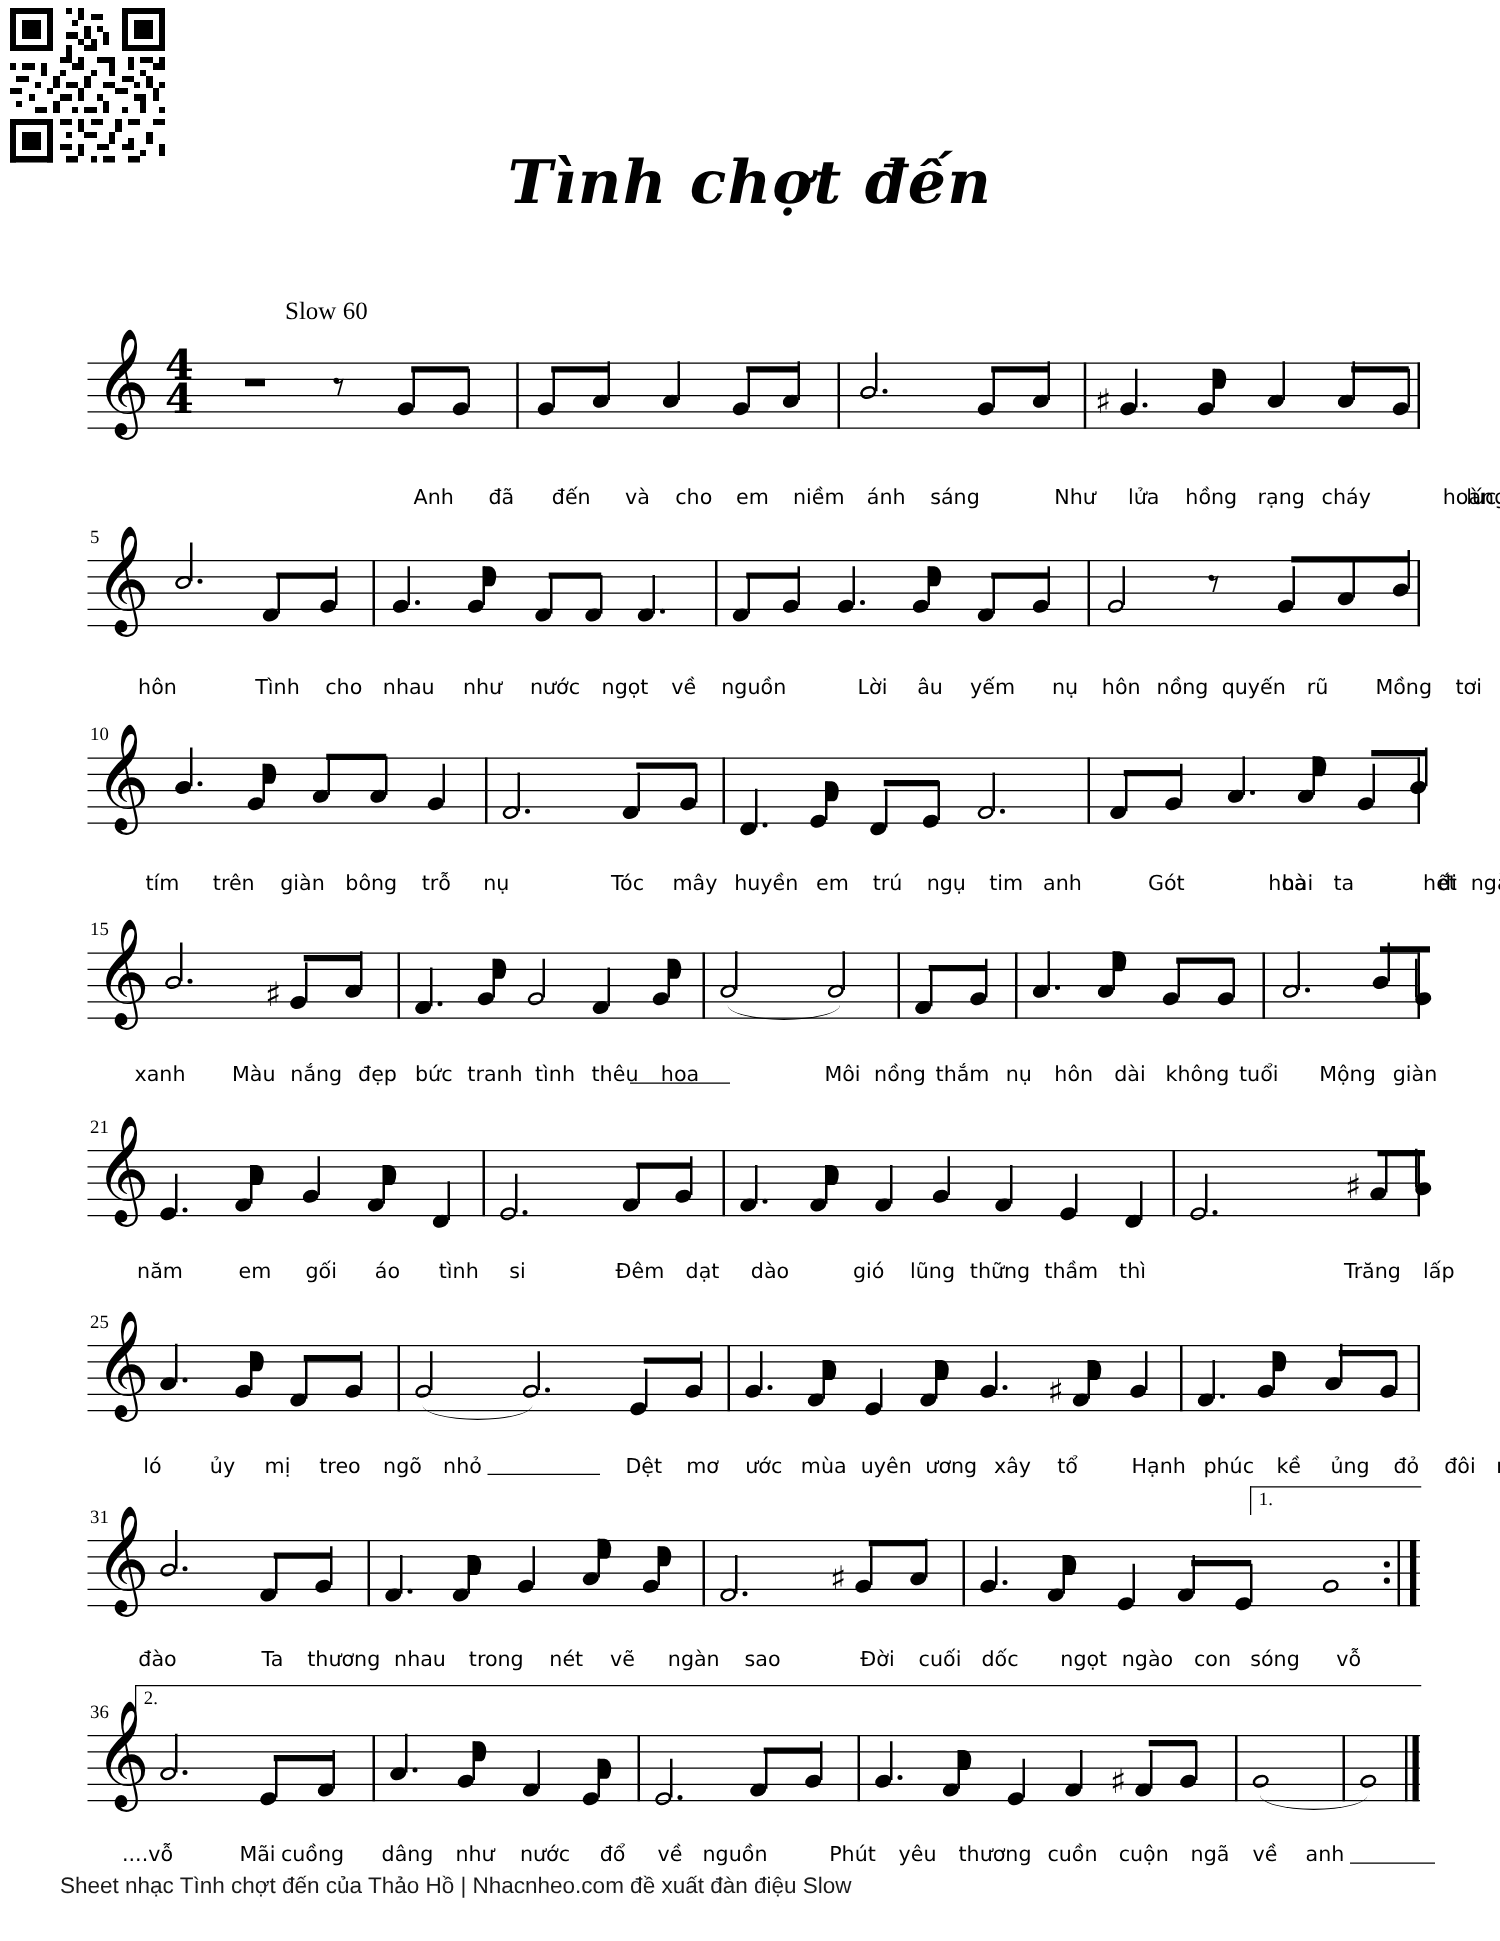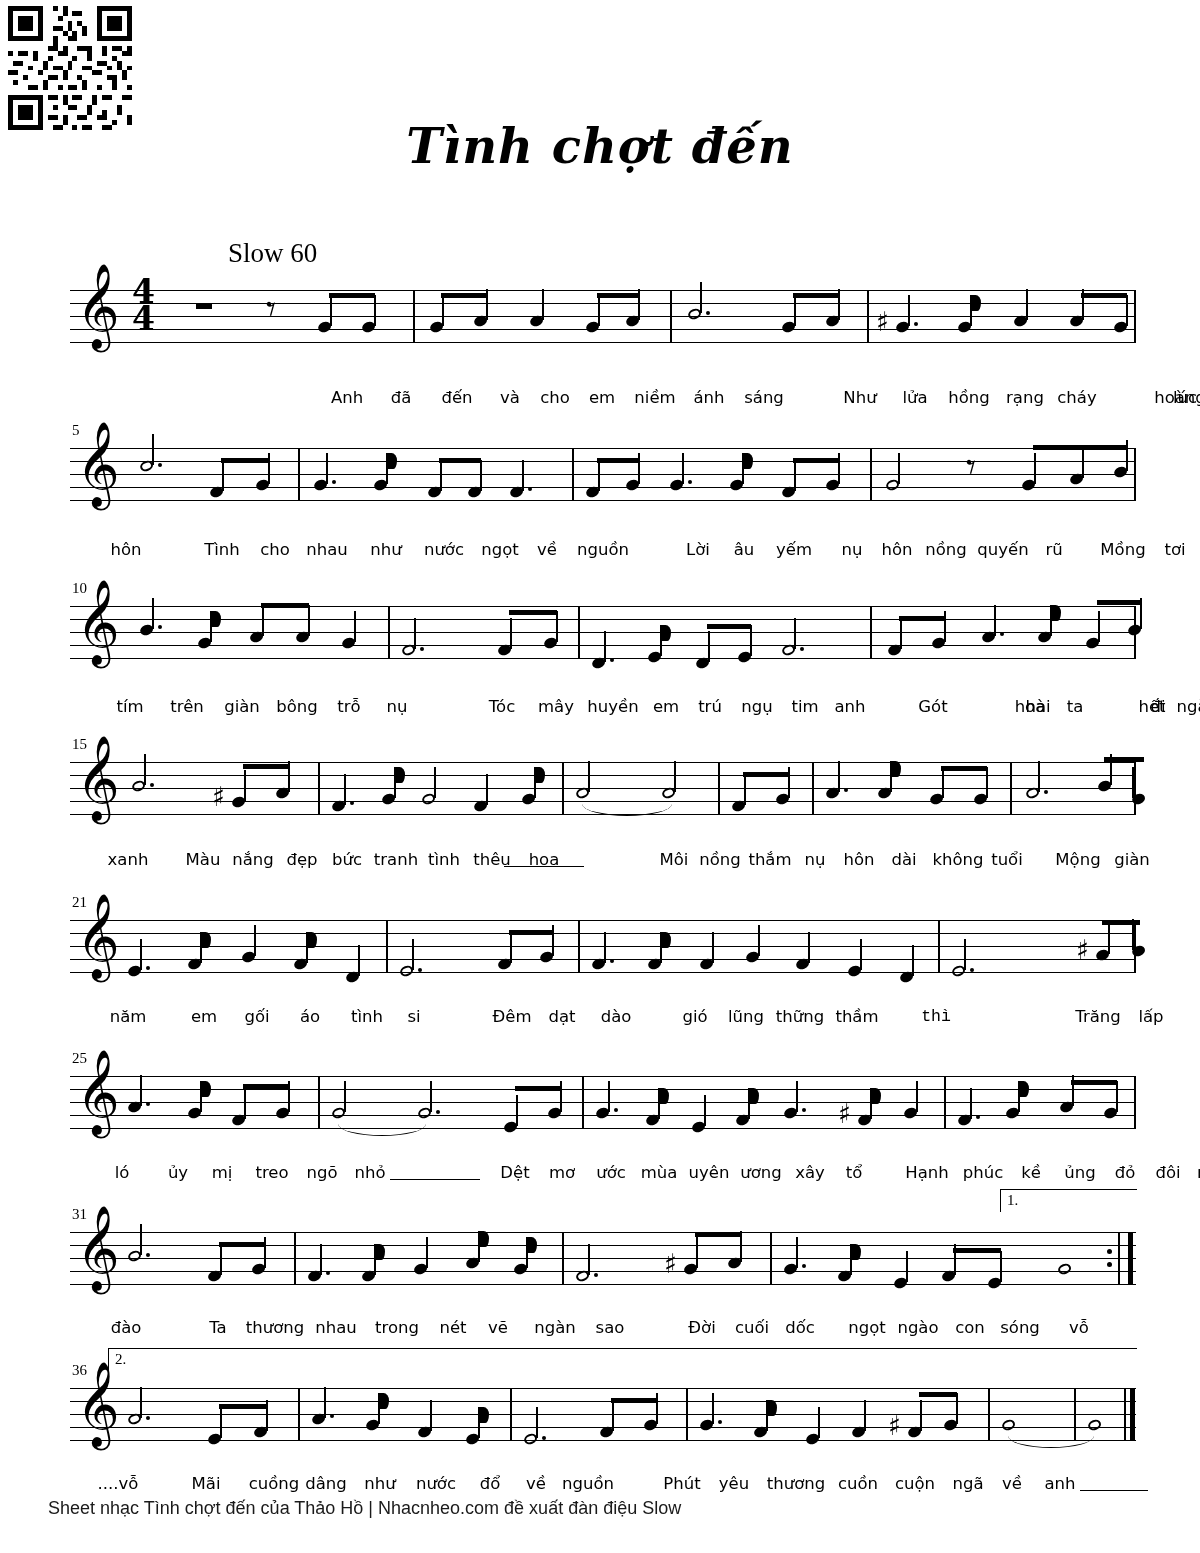--- a/index.html
+++ b/index.html
@@ -52,21 +52,21 @@
     font-size: 18px;
     line-height: 1.45;
     font-weight: 600;
     letter-spacing: -0.3px;
   }
   .tempo {
     position: absolute;
     left: 228px;
     top: 238px;
     font-family: "Liberation Serif", serif;
-    font-size: 27px;
+    font-size: 20px;
   }
 
   
   .system {
     position: absolute;
     left: 70px;
     width: 1066px;
   }
   .staff {
     position: relative;
@@ -963,21 +963,21 @@
     <span class="word" style="left:240px;">áo</span>
     <span class="word" style="left:297px;">tình</span>
     <span class="word" style="left:344px;">si</span>
     <span class="word" style="left:442px;">Đêm</span>
     <span class="word" style="left:492px;">dạt</span>
     <span class="word" style="left:546px;">dào</span>
     <span class="word" style="left:625px;">gió</span>
     <span class="word" style="left:676px;">lũng</span>
     <span class="word" style="left:730px;">thững</span>
     <span class="word" style="left:787px;">thầm</span>
-    <span class="word" style="left:866px;font-family:Liberation Mono, monospace;">thì</span>
+    <span class="word" style="left:836px;">thì</span>
     <span class="word" style="left:1028px;">Trăng</span>
     <span class="word" style="left:1081px;">lấp</span>
   </div>
 
   <div class="system" style="top:1068px;">
     <div class="staff">
       <div class="line"></div>
         <div class="line"></div>
         <div class="line"></div>
         <div class="line"></div>
@@ -1338,21 +1338,21 @@
       <div class="note" style="left:1018px; top:40px;">
           <div class="head open"></div>
         </div>
       <div class="barline" style="left:1054px;"></div>
       <div class="barline thick" style="left:1060px;"></div>
     </div>
   </div>
   <div class="lyrics" style="top:1474px;">
     <span class="word" style="left:48px;">....vỗ</span>
     <span class="word" style="left:136px;">Mãi</span>
-    <span class="word" style="left:204px;">cuồng</span>
+    <span class="word" style="left:180px;">cuồng</span>
     <span class="word" style="left:256px;">dâng</span>
     <span class="word" style="left:310px;">như</span>
     <span class="word" style="left:366px;">nước</span>
     <span class="word" style="left:420px;">đổ</span>
     <span class="word" style="left:466px;">về</span>
     <span class="word" style="left:518px;">nguồn</span>
     <span class="word" style="left:612px;">Phút</span>
     <span class="word" style="left:664px;">yêu</span>
     <span class="word" style="left:726px;">thương</span>
     <span class="word" style="left:788px;">cuồn</span>

